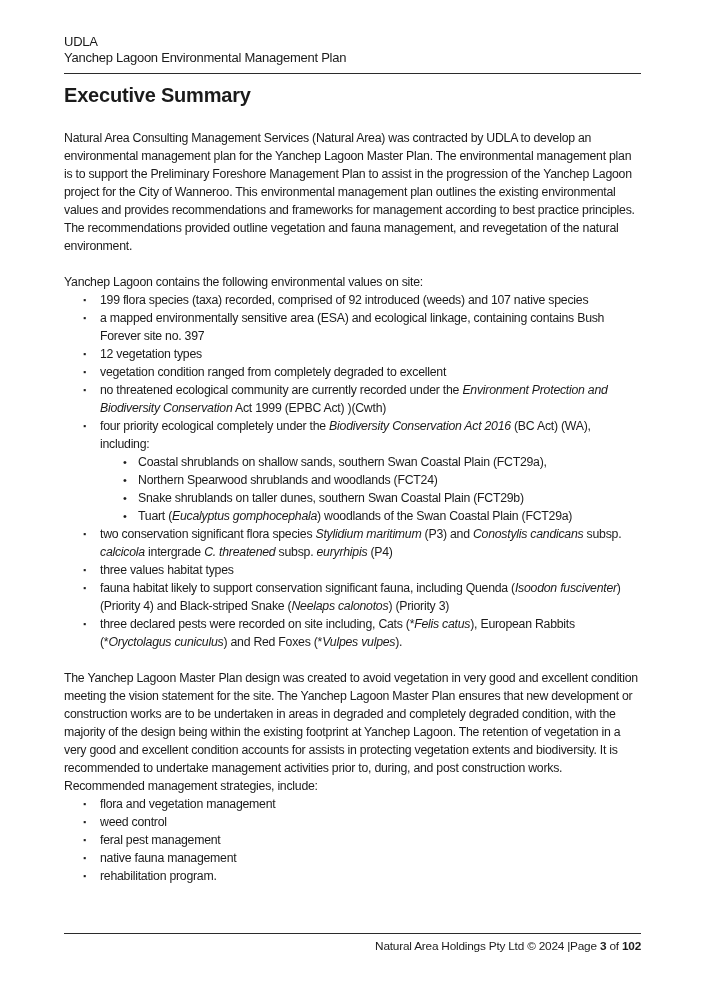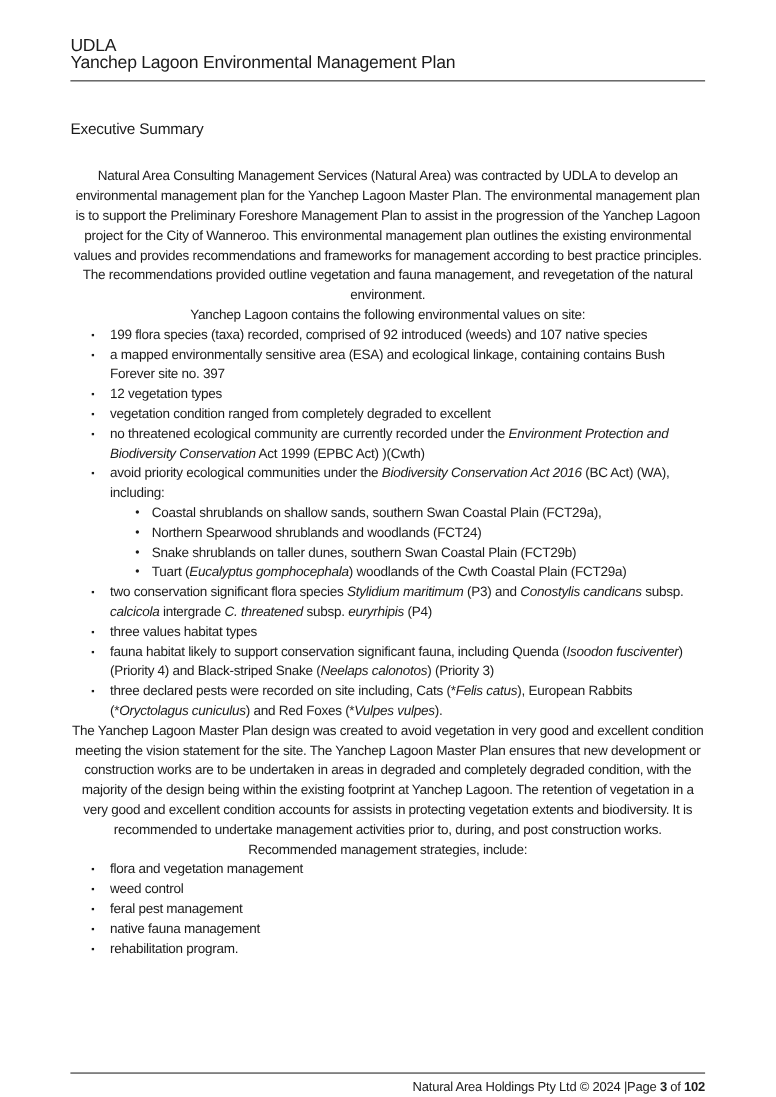--- a/index.html
+++ b/index.html
@@ -13,36 +13,36 @@
   }
   .content {
     position: absolute;
     left: 64px; right: 64px; top: 34px;
     font-size: 12.3px;
     line-height: 18px;
     letter-spacing: -0.25px;
   }
   
   .doc-header {
-    font-size: 16px;
+    font-size: 13px;
     line-height: 16px;
     padding-bottom: 7px;
     border-bottom: 1.2px solid #2b2b2b;
   }
   
   h1.page-title {
-    font-size: 14px;
+    font-size: 20px;
     line-height: 22px;
     letter-spacing: -0.2px;
-    font-weight: normal;
-    margin: 32px 0 0 0;
+    font-weight: bold;
+    margin: 10px 0 0 0;
   }
-  p { margin: 0; text-align: center; }
+  p { margin: 0; }
   .para { margin-top: 23px; }
-  .para-gap { }
+  .para-gap { margin-top: 18px; }
   
   ul { margin: 0; padding: 0; list-style: none; }
   ul.l1 { padding-left: 36px; }
   ul.l1 > li { position: relative; }
   ul.l1 > li::before {
     content: "\25AA";
     position: absolute;
     left: -17px; top: 0;
     font-size: 8.5px;
     line-height: 18px;
@@ -61,21 +61,20 @@
   
   .doc-footer {
     position: absolute;
     left: 64px; right: 64px; top: 933px;
     border-top: 1.2px solid #2b2b2b;
     padding-top: 4px;
     text-align: right;
     font-size: 11.8px;
     line-height: 16px;
     letter-spacing: -0.2px;
-    margin-top: 42px;
   }
 </style>
 </head>
 <body>
 
 <div class="content">
 
   <div class="doc-header">
     <div>UDLA</div>
     <div>Yanchep Lagoon Environmental Management Plan</div>
@@ -86,25 +85,25 @@
   <p class="para">Natural Area Consulting Management Services (Natural Area) was contracted by UDLA to develop an environmental management plan for the Yanchep Lagoon Master Plan. The environmental management plan is to support the Preliminary Foreshore Management Plan to assist in the progression of the Yanchep Lagoon project for the City of Wanneroo. This environmental management plan outlines the existing environmental values and provides recommendations and frameworks for management according to best practice principles. The recommendations provided outline vegetation and fauna management, and revegetation of the natural environment.</p>
 
   <p class="para-gap">Yanchep Lagoon contains the following environmental values on site:</p>
 
   <ul class="l1">
       <li><span>199 flora species (taxa) recorded, comprised of 92 introduced (weeds) and 107 native species</span></li>
       <li><span>a mapped environmentally sensitive area (ESA) and ecological linkage, containing contains Bush Forever site no. 397</span></li>
       <li><span>12 vegetation types</span></li>
       <li><span>vegetation condition ranged from completely degraded to excellent</span></li>
       <li><span>no threatened ecological community are currently recorded under the </span><em>Environment Protection and Biodiversity Conservation</em><span> Act 1999 (EPBC Act) )(Cwth)</span></li>
-      <li><span>avoid priority ecological communities under the </span><em>Biodiversity Conservation Act 2016</em><span> (BC Act) (WA), including:</span><ul class="l2">
+      <li><span>four priority ecological completely under the </span><em>Biodiversity Conservation Act 2016</em><span> (BC Act) (WA), including:</span><ul class="l2">
           <li><span>Coastal shrublands on shallow sands, southern Swan Coastal Plain (FCT29a),</span></li>
           <li><span>Northern Spearwood shrublands and woodlands (FCT24)</span></li>
           <li><span>Snake shrublands on taller dunes, southern Swan Coastal Plain (FCT29b)</span></li>
-          <li><span>Tuart (</span><em>Eucalyptus gomphocephala</em><span>) woodlands of the Cwth Coastal Plain (FCT29a)</span></li>
+          <li><span>Tuart (</span><em>Eucalyptus gomphocephala</em><span>) woodlands of the Swan Coastal Plain (FCT29a)</span></li>
         </ul></li>
       <li><span>two conservation significant flora species </span><em>Stylidium maritimum</em><span> (P3) and </span><em>Conostylis candicans</em><span> subsp. </span><em>calcicola</em><span> intergrade </span><em>C. threatened</em><span> subsp. </span><em>euryrhipis</em><span> (P4)</span></li>
       <li><span>three values habitat types</span></li>
       <li><span>fauna habitat likely to support conservation significant fauna, including Quenda (</span><em>Isoodon fusciventer</em><span>) (Priority 4) and Black-striped Snake (</span><em>Neelaps calonotos</em><span>) (Priority 3)</span></li>
       <li><span>three declared pests were recorded on site including, Cats (*</span><em>Felis catus</em><span>), European Rabbits (*</span><em>Oryctolagus cuniculus</em><span>) and Red Foxes (*</span><em>Vulpes vulpes</em><span>).</span></li>
     </ul>
 
   <p class="para-gap">The Yanchep Lagoon Master Plan design was created to avoid vegetation in very good and excellent condition meeting the vision statement for the site. The Yanchep Lagoon Master Plan ensures that new development or construction works are to be undertaken in areas in degraded and completely degraded condition, with the majority of the design being within the existing footprint at Yanchep Lagoon. The retention of vegetation in a very good and excellent condition accounts for assists in protecting vegetation extents and biodiversity. It is recommended to undertake management activities prior to, during, and post construction works. Recommended management strategies, include:</p>
 
   <ul class="l1">

